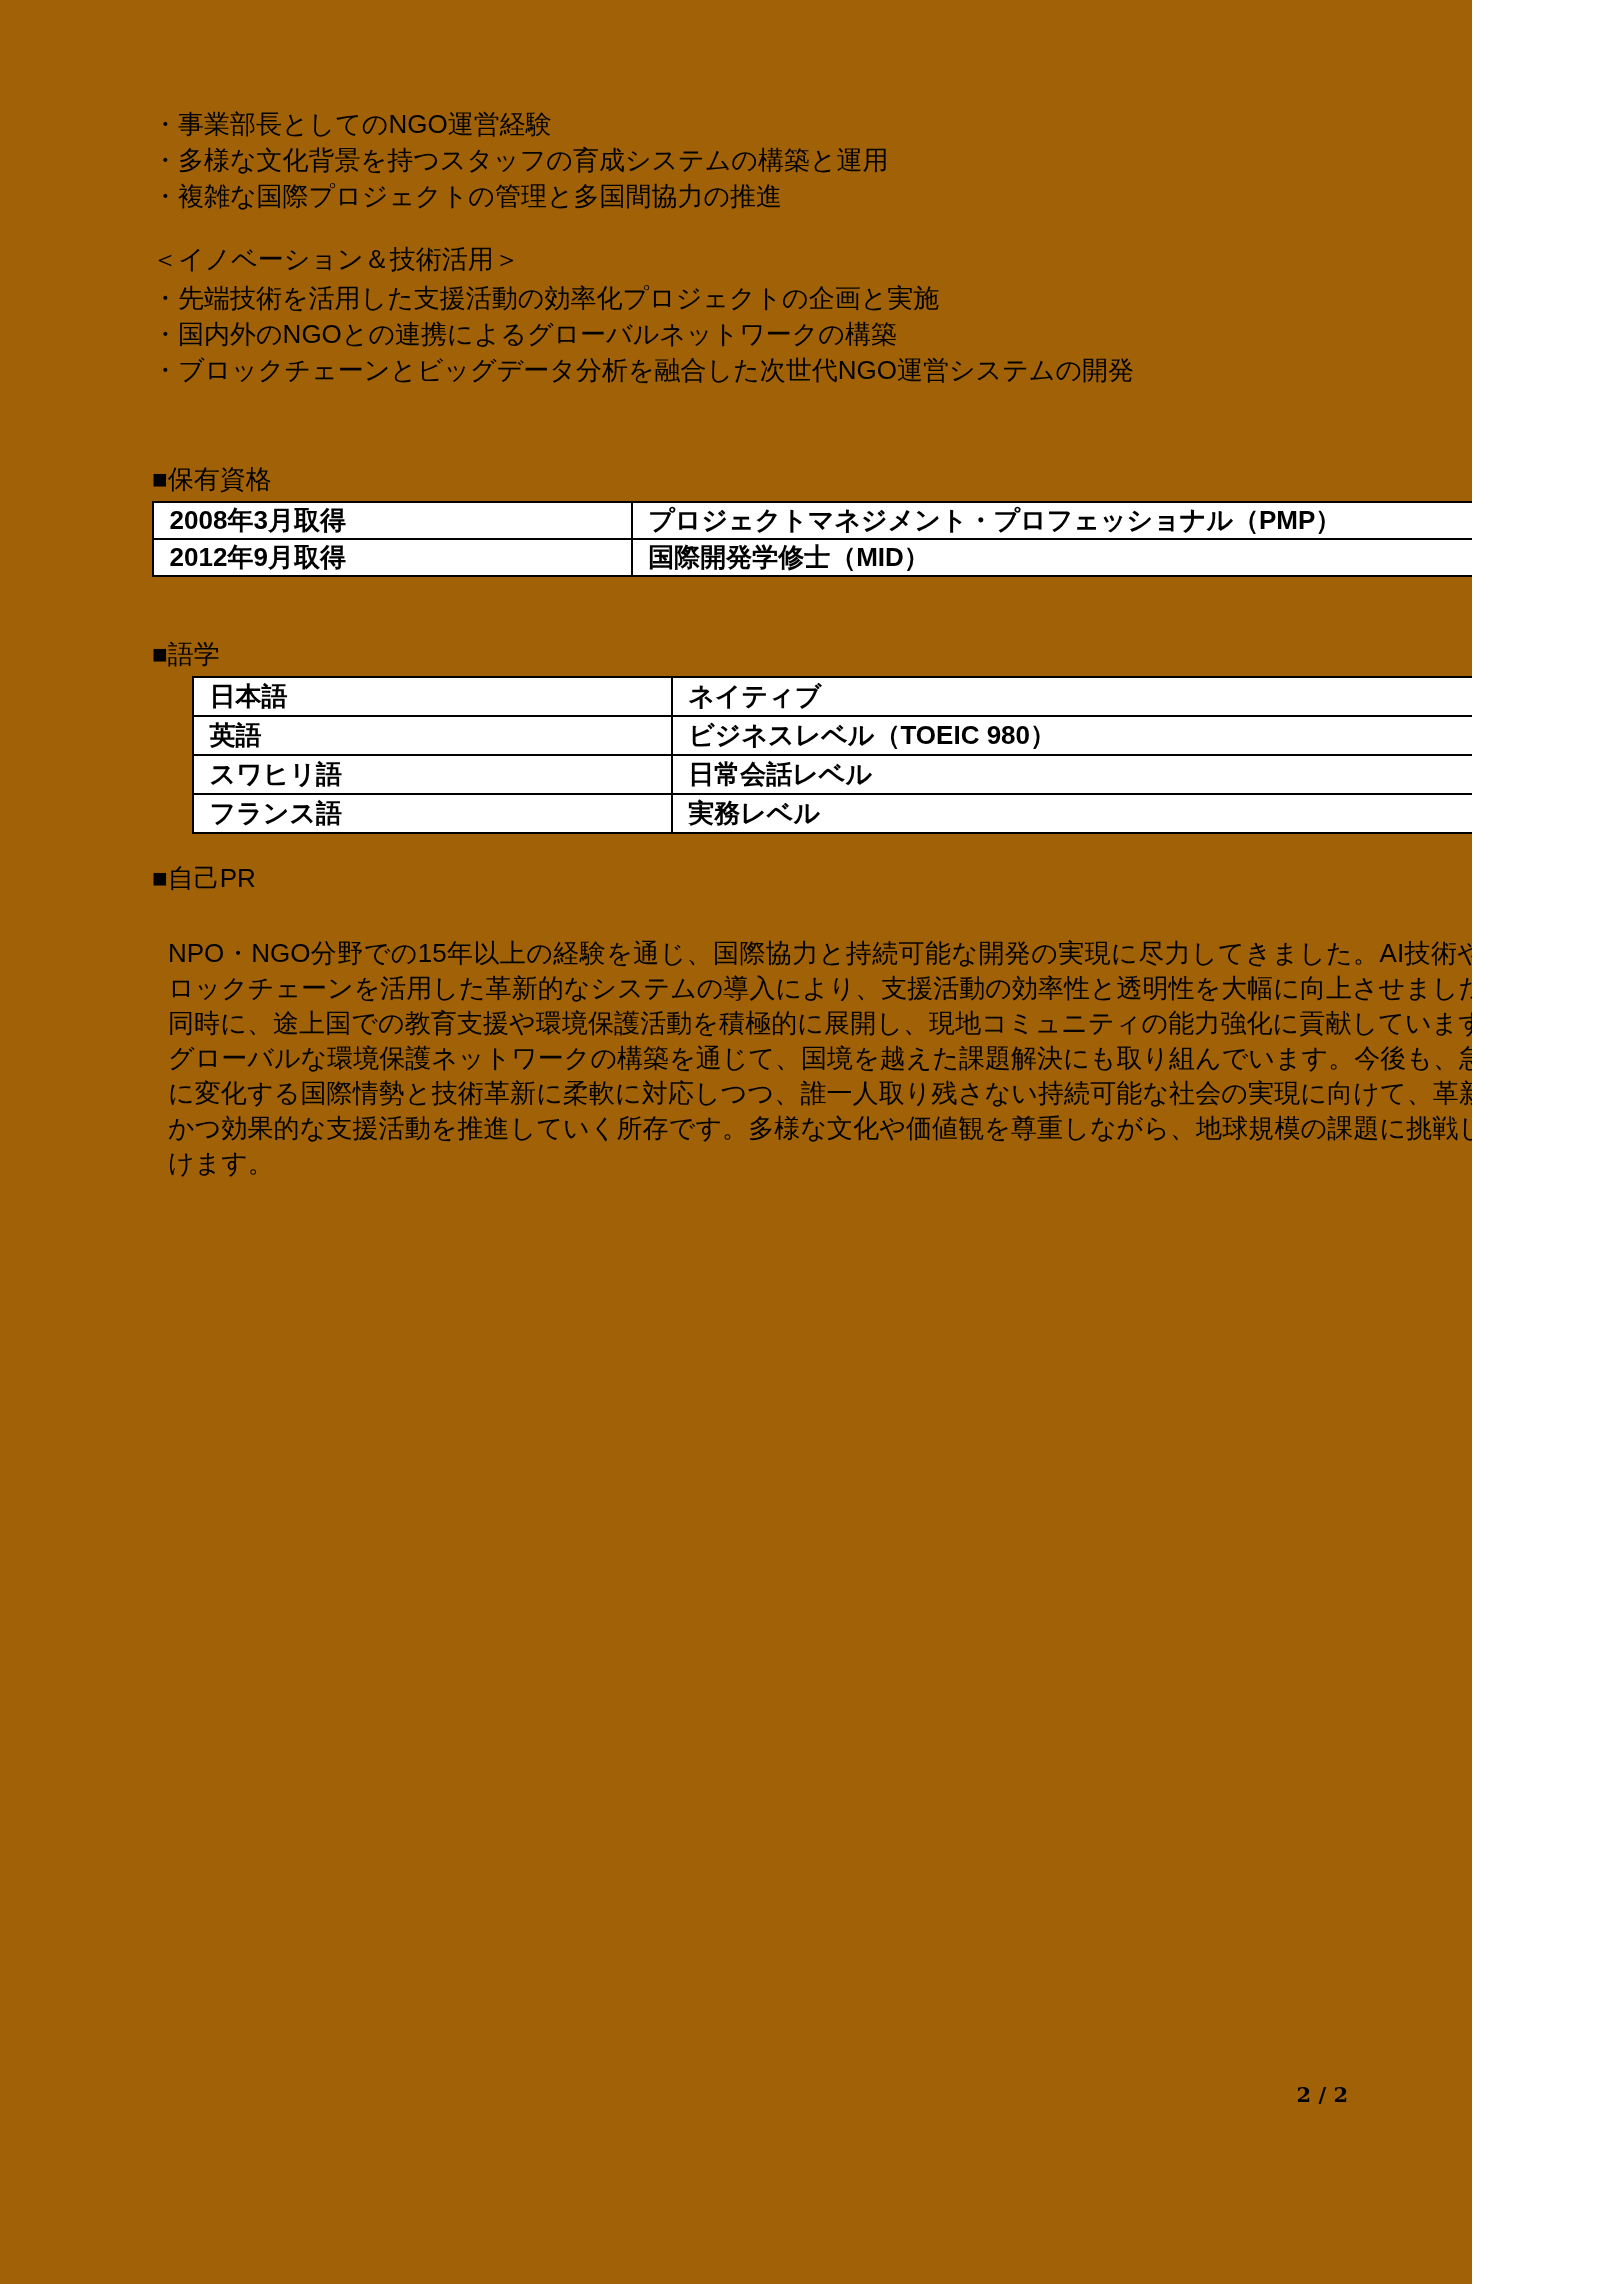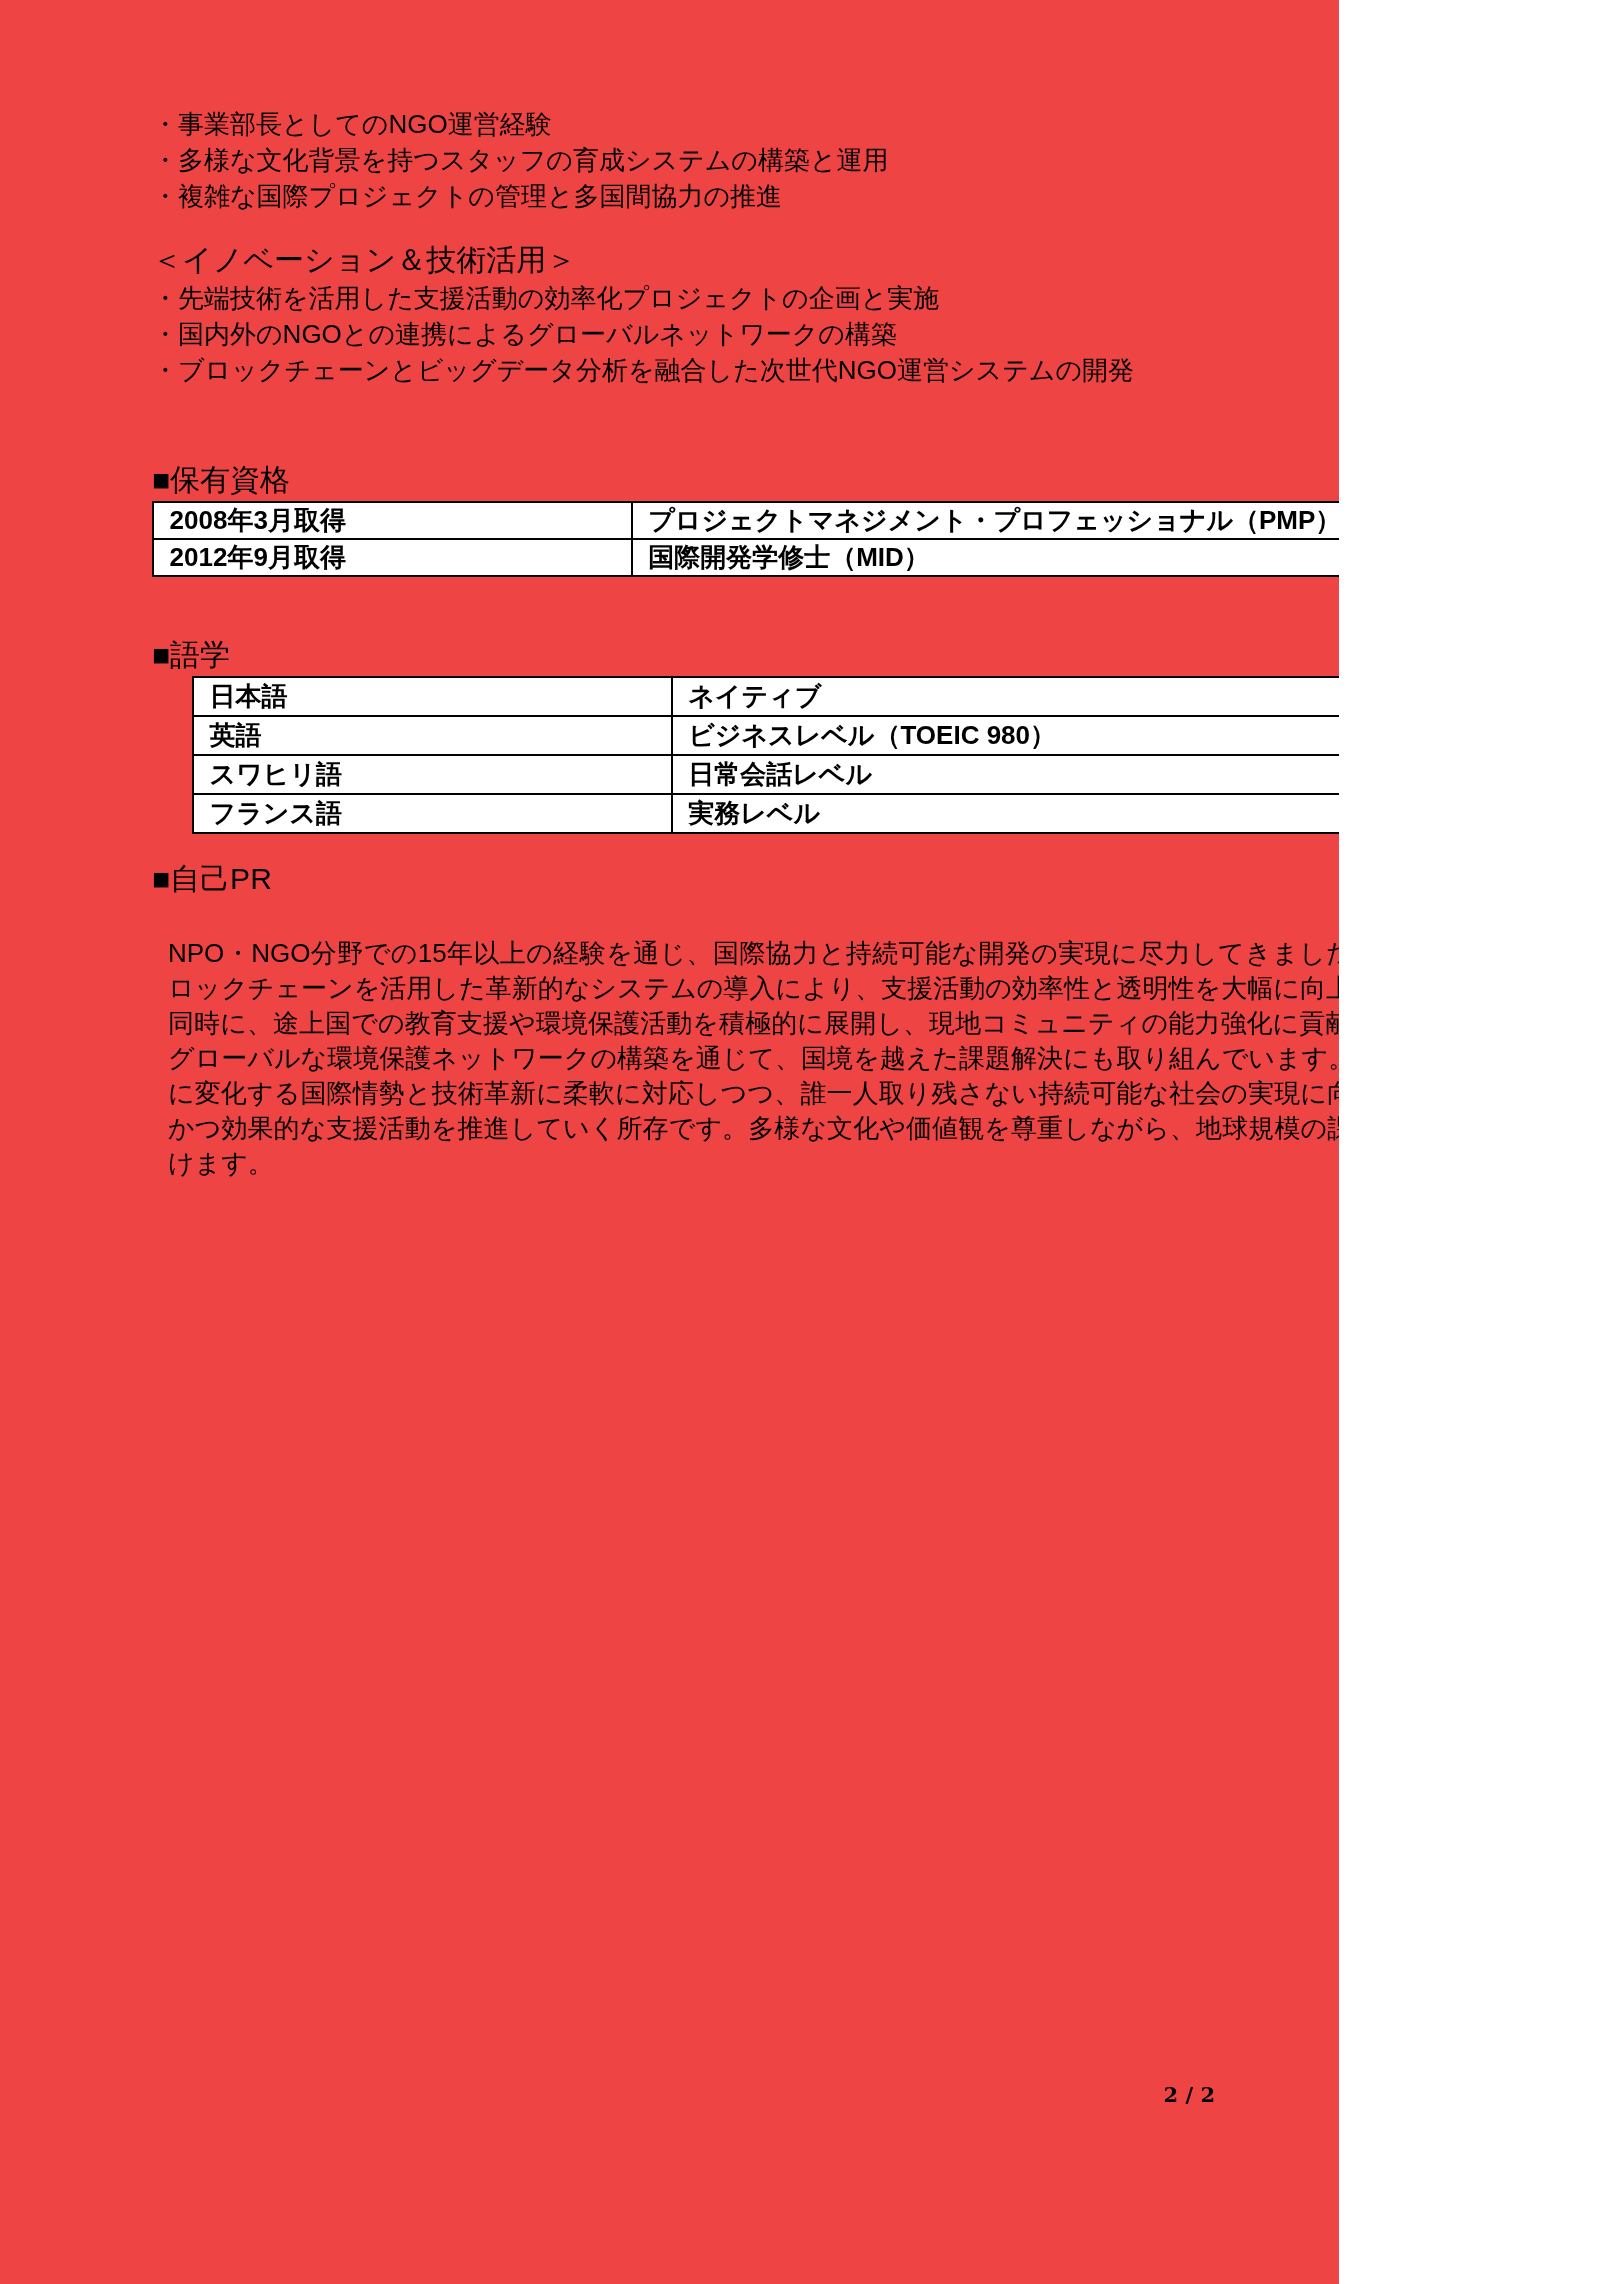--- a/index.html
+++ b/index.html
@@ -1,36 +1,36 @@
 <!DOCTYPE html>
 <html lang="ja" style="font-size:10.4px"><head>
 <meta charset="utf-8">
 <style>
   html, body { margin: 0; padding: 0; }
   body { background: #ffffff; }
   .page {
     position: relative;
-    width: 1339px;
+    width: 1472px;
     height: 2284px;
-    background: #ef4444;
+    background: #a16207;
     color: #000000;
     font-family: "Liberation Sans", sans-serif;
     overflow: hidden;
   }
   .abs { position: absolute; left: 152px; }
   .bullet-list {
     list-style: none;
     margin: 0;
     padding: 0;
     font-size: 26px;
     line-height: 36px;
     width: 1343px;
   }
   .section-heading {
-    font-size: 30px;
+    font-size: 26px;
     line-height: 31px;
     white-space: nowrap;
   }
   table.doc-table {
     border-collapse: collapse;
     table-layout: fixed;
     background: #ffffff;
   }
   table.doc-table, table.doc-table td {
     border: 2.6px solid #000000;

